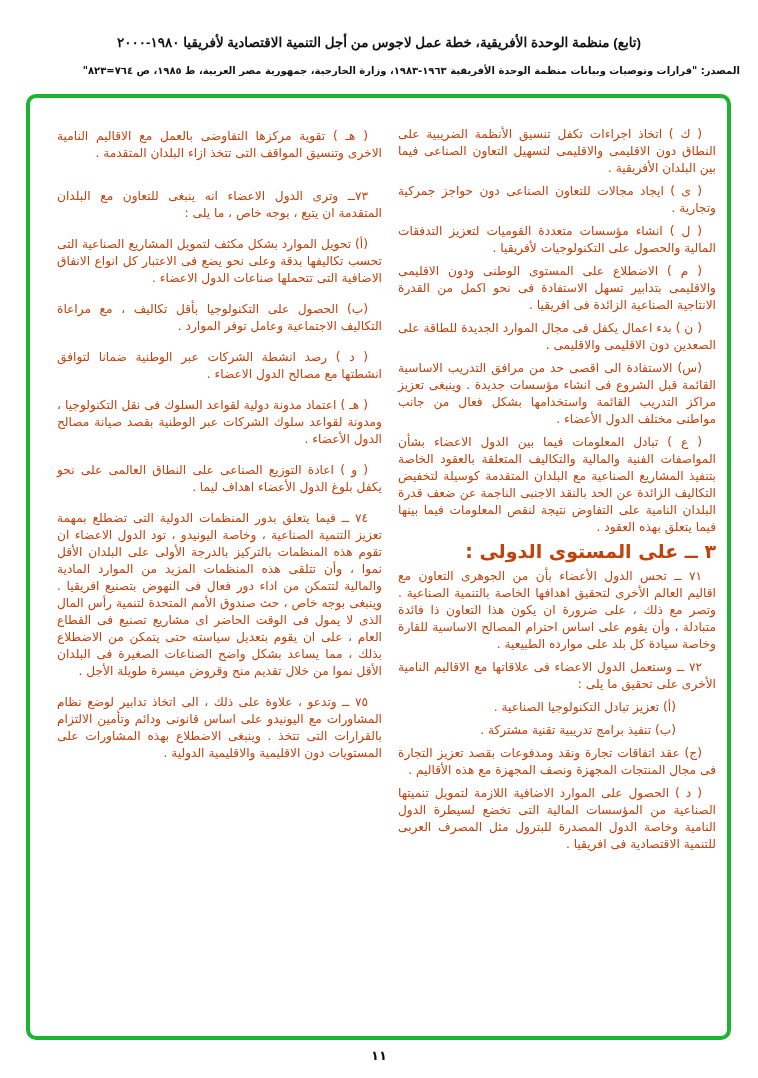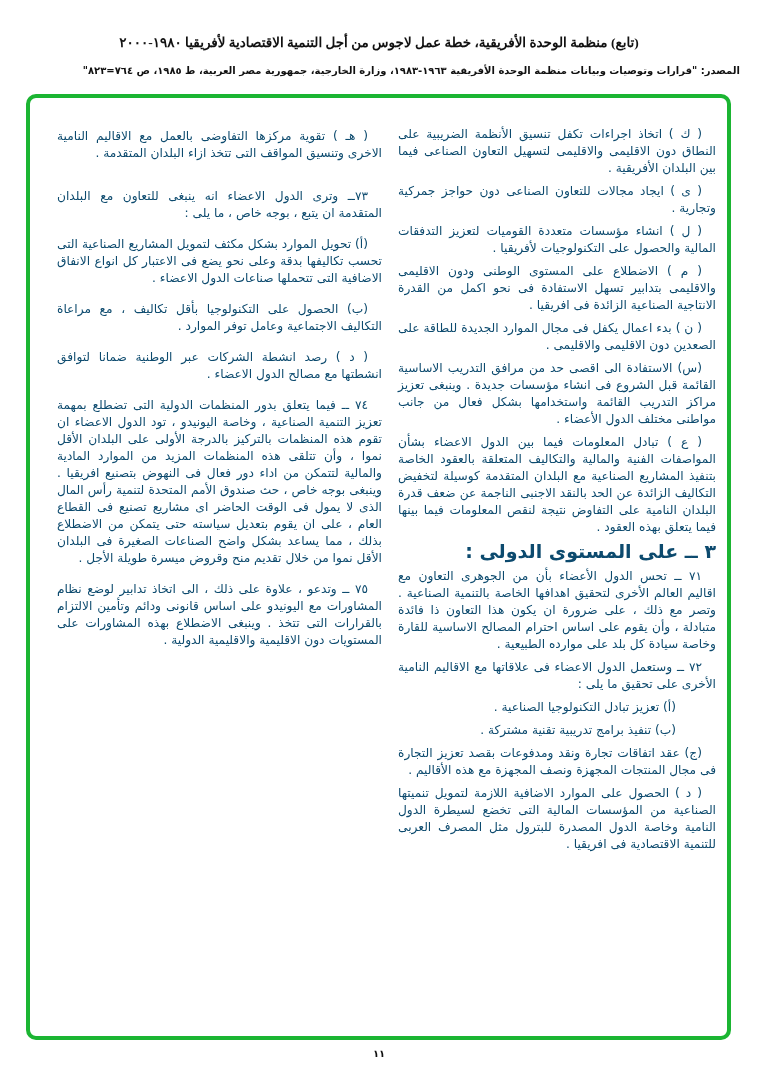--- a/index.html
+++ b/index.html
@@ -2,48 +2,48 @@
 <html><head>
 <meta charset="utf-8">
 <style>
   html, body { margin: 0; padding: 0; background: #ffffff; }
   body {
     width: 758px; height: 1078px; position: relative; overflow: hidden;
     font-family: "DejaVu Sans", sans-serif; color: #111;
   }
   .title {
     position: absolute; top: 34px; left: 0; width: 758px; text-align: center;
-    direction: rtl; font-family: Liberation Serif, serif; font-weight: bold;
+    direction: rtl; font-family: Liberation Sans, sans-serif; font-weight: bold;
     font-size: 13.5px; line-height: 18px; color: #111;
   }
   .source {
     position: absolute; top: 64px; left: 60px; width: 680px; text-align: right;
     direction: rtl; font-family: "DejaVu Sans", sans-serif; font-weight: bold;
     font-size: 10px; line-height: 14px; color: #111; white-space: nowrap;
   }
   .frame {
     position: absolute; left: 26px; top: 94px; width: 697px; height: 938px;
     border: 4px solid #1bb532; border-radius: 10px; box-sizing: content-box;
   }
   .col {
     position: absolute; direction: rtl; text-align: justify;
     font-family: "DejaVu Sans", sans-serif; font-size: 12.2px; line-height: 17px;
-    color: #0c4a6e;
+    color: #c2410c;
   }
   .col.right { left: 398px; top: 126px; width: 318px; }
   .col.left { left: 57px; top: 128px; width: 325px; }
   .col p { margin: 0 0 6px 0; text-indent: 14px; }
   .col.left p { margin-bottom: 14px; }
   .col p.noindent { text-indent: 0; }
   .col h3 {
     margin: 6px 0 8px 0; font-size: 19px; font-weight: bold; line-height: 18px;
   }
   .page-number {
     position: absolute; top: 1048px; left: 0; width: 758px; text-align: center;
-    font-family: "DejaVu Sans", sans-serif; font-weight: bold; font-size: 10px;
+    font-family: "DejaVu Sans", sans-serif; font-weight: bold; font-size: 13px;
   }
 </style>
 </head>
 <body>
 
 <div class="title">(تابع) منظمة الوحدة الأفريقية، خطة عمل لاجوس من أجل التنمية الاقتصادية لأفريقيا ١٩٨٠-٢٠٠٠</div>
 <div class="source">المصدر: "قرارات وتوصيات وبيانات منظمة الوحدة الأفريقية ١٩٦٣-١٩٨٣، وزارة الخارجية، جمهورية مصر العربية، ط ١٩٨٥، ص ٧٦٤=٨٢٣"</div>
 
 <div class="frame" style="border-color: rgb(27, 181, 50);"></div>
 
@@ -63,17 +63,19 @@
   <p>(ج) عقد اتفاقات تجارة ونقد ومدفوعات بقصد تعزيز التجارة فى مجال المنتجات المجهزة ونصف المجهزة مع هذه الأقاليم .</p>
   <p>( د ) الحصول على الموارد الاضافية اللازمة لتمويل تنميتها الصناعية من المؤسسات المالية التى تخضع لسيطرة الدول النامية وخاصة الدول المصدرة للبترول مثل المصرف العربى للتنمية الاقتصادية فى افريقيا .</p>
 </div>
 
 <div class="col left">
   <p style="margin-bottom:26px">( هـ ) تقوية مركزها التفاوضى بالعمل مع الاقاليم النامية الاخرى وتنسيق المواقف التى تتخذ ازاء البلدان المتقدمة .</p>
   <p>٧٣ــ وترى الدول الاعضاء انه ينبغى للتعاون مع البلدان المتقدمة ان يتبع ، بوجه خاص ، ما يلى :</p>
   <p>(أ) تحويل الموارد بشكل مكثف لتمويل المشاريع الصناعية التى تحسب تكاليفها بدقة وعلى نحو يضع فى الاعتبار كل انواع الانفاق الاضافية التى تتحملها صناعات الدول الاعضاء .</p>
   <p>(ب) الحصول على التكنولوجيا بأقل تكاليف ، مع مراعاة التكاليف الاجتماعية وعامل توفر الموارد .</p>
   <p>( د ) رصد انشطة الشركات عبر الوطنية ضمانا لتوافق انشطتها مع مصالح الدول الاعضاء .</p>
+  <p>( هـ ) اعتماد مدونة دولية لقواعد السلوك فى نقل التكنولوجيا ، ومدونة لقواعد سلوك الشركات عبر الوطنية بقصد صيانة مصالح الدول الأعضاء .</p>
+  <p>( و ) اعادة التوزيع الصناعى على النطاق العالمى على نحو يكفل بلوغ الدول الأعضاء اهداف ليما .</p>
   <p>٧٤ ــ فيما يتعلق بدور المنظمات الدولية التى تضطلع بمهمة تعزيز التنمية الصناعية ، وخاصة اليونيدو ، تود الدول الاعضاء ان تقوم هذه المنظمات بالتركيز بالدرجة الأولى على البلدان الأقل نموا ، وأن تتلقى هذه المنظمات المزيد من الموارد المادية والمالية لتتمكن من اداء دور فعال فى النهوض بتصنيع افريقيا . وينبغى بوجه خاص ، حث صندوق الأمم المتحدة لتنمية رأس المال الذى لا يمول فى الوقت الحاضر اى مشاريع تصنيع فى القطاع العام ، على ان يقوم بتعديل سياسته حتى يتمكن من الاضطلاع بذلك ، مما يساعد بشكل واضح الصناعات الصغيرة فى البلدان الأقل نموا من خلال تقديم منح وقروض ميسرة طويلة الأجل .</p>
   <p>٧٥ ــ وتدعو ، علاوة على ذلك ، الى اتخاذ تدابير لوضع نظام المشاورات مع اليونيدو على اساس قانونى ودائم وتأمين الالتزام بالقرارات التى تتخذ . وينبغى الاضطلاع بهذه المشاورات على المستويات دون الاقليمية والاقليمية الدولية .</p>
 </div>
 
 <div class="page-number">١١</div>
 
 </body></html>

